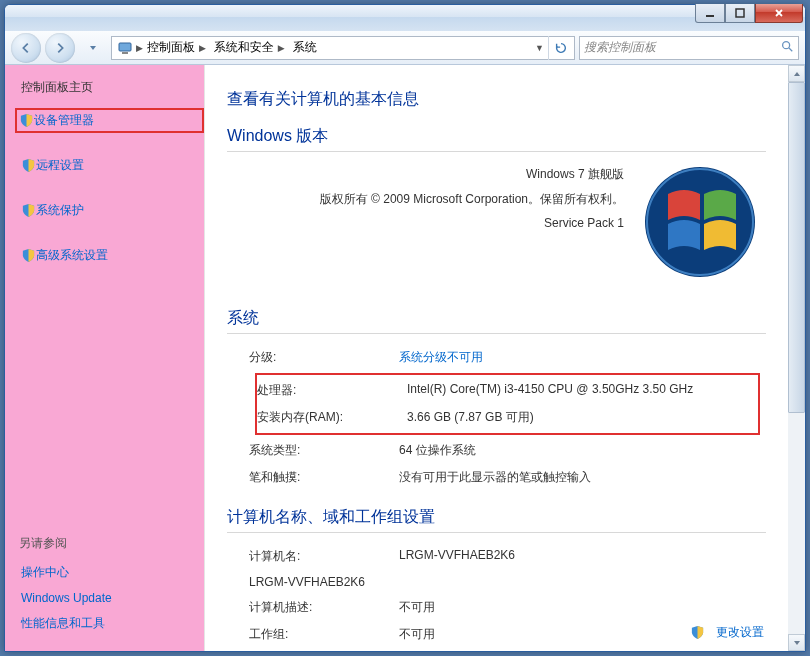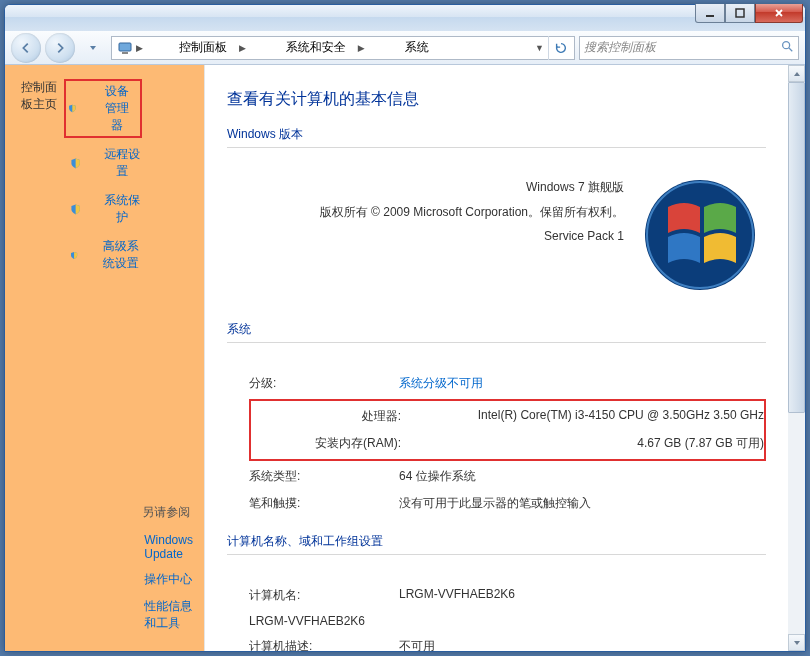--- a/index.html
+++ b/index.html
@@ -14,52 +14,52 @@
 .winbtn.close { width: 48px; background: linear-gradient(to bottom, #e9a197 0%, #d5584b 45%, #c23a2b 46%, #d96a5c 100%); color: #fff; border-color: #8a3a30; border-radius: 0 0 3px 0; }
 .winbtn svg { width: 10px; height: 10px; }
 
 .navbar { height: 34px; background: linear-gradient(to bottom, #fafcfe, #e6eef7); border-bottom: 1px solid #b8c8db; display: flex; align-items: center; padding: 0 6px; gap: 4px; }
 .navbtn { width: 28px; height: 26px; border-radius: 4px; display: flex; align-items: center; justify-content: center; }
 .navbtn.arrow { width: 30px; height: 30px; border-radius: 50%; background: radial-gradient(circle at 35% 30%, #f0f6fc, #cfe0f0 60%, #a9c4e0); box-shadow: inset 0 0 2px rgba(0,0,0,0.2); }
 .navbtn.arrow svg { width: 14px; height: 14px; fill: #5a7fa6; }
 .navbtn.small svg { width: 8px; height: 8px; fill: #5a7fa6; }
 .breadcrumb { flex: 1; height: 24px; border: 1px solid #aeb9c7; background: #fff; display: flex; align-items: center; padding: 0 2px; font-size: 12px; }
 .bc-icon { width: 18px; height: 18px; margin: 0 2px; display: flex; align-items: center; justify-content: center; }
-.bc-seg { padding: 8px 4px; display: flex; align-items: center; gap: 12px; height: 100%; margin-left: 32px; }
+.bc-seg { padding: 8px 4px; display: flex; align-items: center; gap: 4px; height: 100%; }
 .bc-arrow { color: #555; font-size: 9px; }
 .bc-refresh { width: 24px; height: 24px; border-left: 1px solid #cfd8e3; display: flex; align-items: center; justify-content: center; }
 .searchbox { width: 220px; height: 24px; border: 1px solid #aeb9c7; background: #fff; display: flex; align-items: center; padding: 0 4px; color: #888; font-style: italic; }
 .searchbox .sicon { margin-left: auto; }
 
 .content { flex: 1; display: flex; overflow: hidden; background: #fff; }
 
-.sidebar { width: 200px; background: #fdba74; padding: 14px 0 14px 14px; display: flex; flex-direction: row; border-right: 1px solid #e5e5e5; }
+.sidebar { width: 200px; background: #f9a8d4; padding: 14px 0 14px 14px; display: flex; flex-direction: column; border-right: 1px solid #e5e5e5; }
 .side-home { font-size: 12px; color: #333; margin-bottom: 12px; padding-left: 2px; }
 .side-links { list-style: none; }
-.side-links li { display: flex; align-items: center; gap: 23px; padding: 4px 2px; margin-bottom: 4px; text-align: center; }
+.side-links li { display: flex; align-items: center; gap: 0; padding: 4px 2px; margin-bottom: 20px; text-align: center; }
 .side-links li a { color: #0066cc; text-decoration: none; font-size: 12px; }
 .shield { width: 15px; height: 15px; }
 .highlight-red { border: 2px solid #e03030; padding: 2px 6px 2px 2px !important; margin-left: -4px; }
 .side-bottom { margin-top: auto; }
 .side-bottom .sec-title { color: #555; font-size: 12px; margin-bottom: 7px; }
 .side-bottom a { display: block; color: #0066cc; text-decoration: none; font-size: 12px; padding: 5px 2px; }
 
 .main { flex: 1; padding: 24px 22px 8px 22px; overflow-y: auto; position: relative; }
 .main h1 { font-size: 16px; font-weight: normal; color: #003399; margin-bottom: 16px; }
-.section-title { font-size: 12px; color: #003399; border-bottom: 1px solid #d8d8d8; padding-bottom: 4px; margin-bottom: 27px; margin-top: 16px; }
+.section-title { font-size: 16px; color: #003399; border-bottom: 1px solid #d8d8d8; padding-bottom: 4px; margin-bottom: 10px; margin-top: 16px; }
 .section-body { padding-left: 22px; }
 .kv { display: flex; padding: 5px 0; font-size: 12px; color: #333; }
 .kv .k { width: 150px; flex-shrink: 0; }
 .kv .v { flex: 1; }
 .kv .v a { color: #0066cc; text-decoration: none; }
 .txt-line { font-size: 12px; color: #333; padding: 4px 0; text-align: right; }
 
 .winlogo { float: right; width: 120px; height: 120px; margin: 0 6px 10px 16px; }
 
-.red-box { border: 2px solid #e03030; padding: 2px 0; margin: 2px 0; text-align: right; }
+.red-box { border: 2px solid #e03030; padding: 2px 0; margin: 2px 6px; }
 
 .change-link { position: absolute; right: 24px; display: flex; align-items: center; gap: 11px; margin-top: -24px; }
 .change-link a { color: #0066cc; text-decoration: none; font-size: 12px; }
 
 .scrollbar { width: 17px; background: #f0f0f0; display: flex; flex-direction: column; }
 .sb-btn { height: 17px; background: linear-gradient(#f6f9fc,#dde6ef); border: 1px solid #c0cbd6; display:flex; align-items:center; justify-content:center; }
 .sb-track { flex: 1; background: #eef2f6; }
 .sb-thumb { height: 60%; margin-top: 0; background: linear-gradient(to right,#e4ecf4,#c7d6e6); border: 1px solid #b0bfd0; border-radius: 1px; }
 </style>
 </head>
@@ -174,22 +174,22 @@
               <path d="M8 1 L14 3 V8 C14 12 8 15 8 15 C8 15 2 12 2 8 V3 Z" fill="#3b8ed8"></path>
               <path d="M8 1 L14 3 V8 C14 12 8 15 8 15 V1 Z" fill="#f4c542"></path>
             </svg>
             <a href="#">高级系统设置</a>
           </li>
         </ul>
 
       <div class="side-bottom">
         <div class="sec-title">另请参阅</div>
         <div id="see-also-links">
+            <a href="#">操作中心</a>
             <a href="#">Windows Update</a>
-            <a href="#">操作中心</a>
             <a href="#">性能信息和工具</a>
           </div>
       </div>
     </div>
 
     <div class="main">
       <h1>查看有关计算机的基本信息</h1>
 
       <div class="section-title">Windows 版本</div>
       <svg class="winlogo" viewBox="0 0 120 120">
@@ -216,21 +216,21 @@
             <div class="k">分级:</div>
             <div class="v"><a href="#">系统分级不可用</a></div>
           </div>
           <div class="red-box">
             <div class="kv">
               <div class="k">处理器:</div>
               <div class="v">Intel(R) Core(TM) i3-4150 CPU @ 3.50GHz   3.50 GHz</div>
             </div>
             <div class="kv">
               <div class="k">安装内存(RAM):</div>
-              <div class="v">4.67 GB (7.87 GB 可用)</div>
+              <div class="v">3.66 GB (7.87 GB 可用)</div>
             </div>
           </div>
           <div class="kv">
             <div class="k">系统类型:</div>
             <div class="v">64 位操作系统</div>
           </div>
           <div class="kv">
             <div class="k">笔和触摸:</div>
             <div class="v">没有可用于此显示器的笔或触控输入</div>
           </div>

